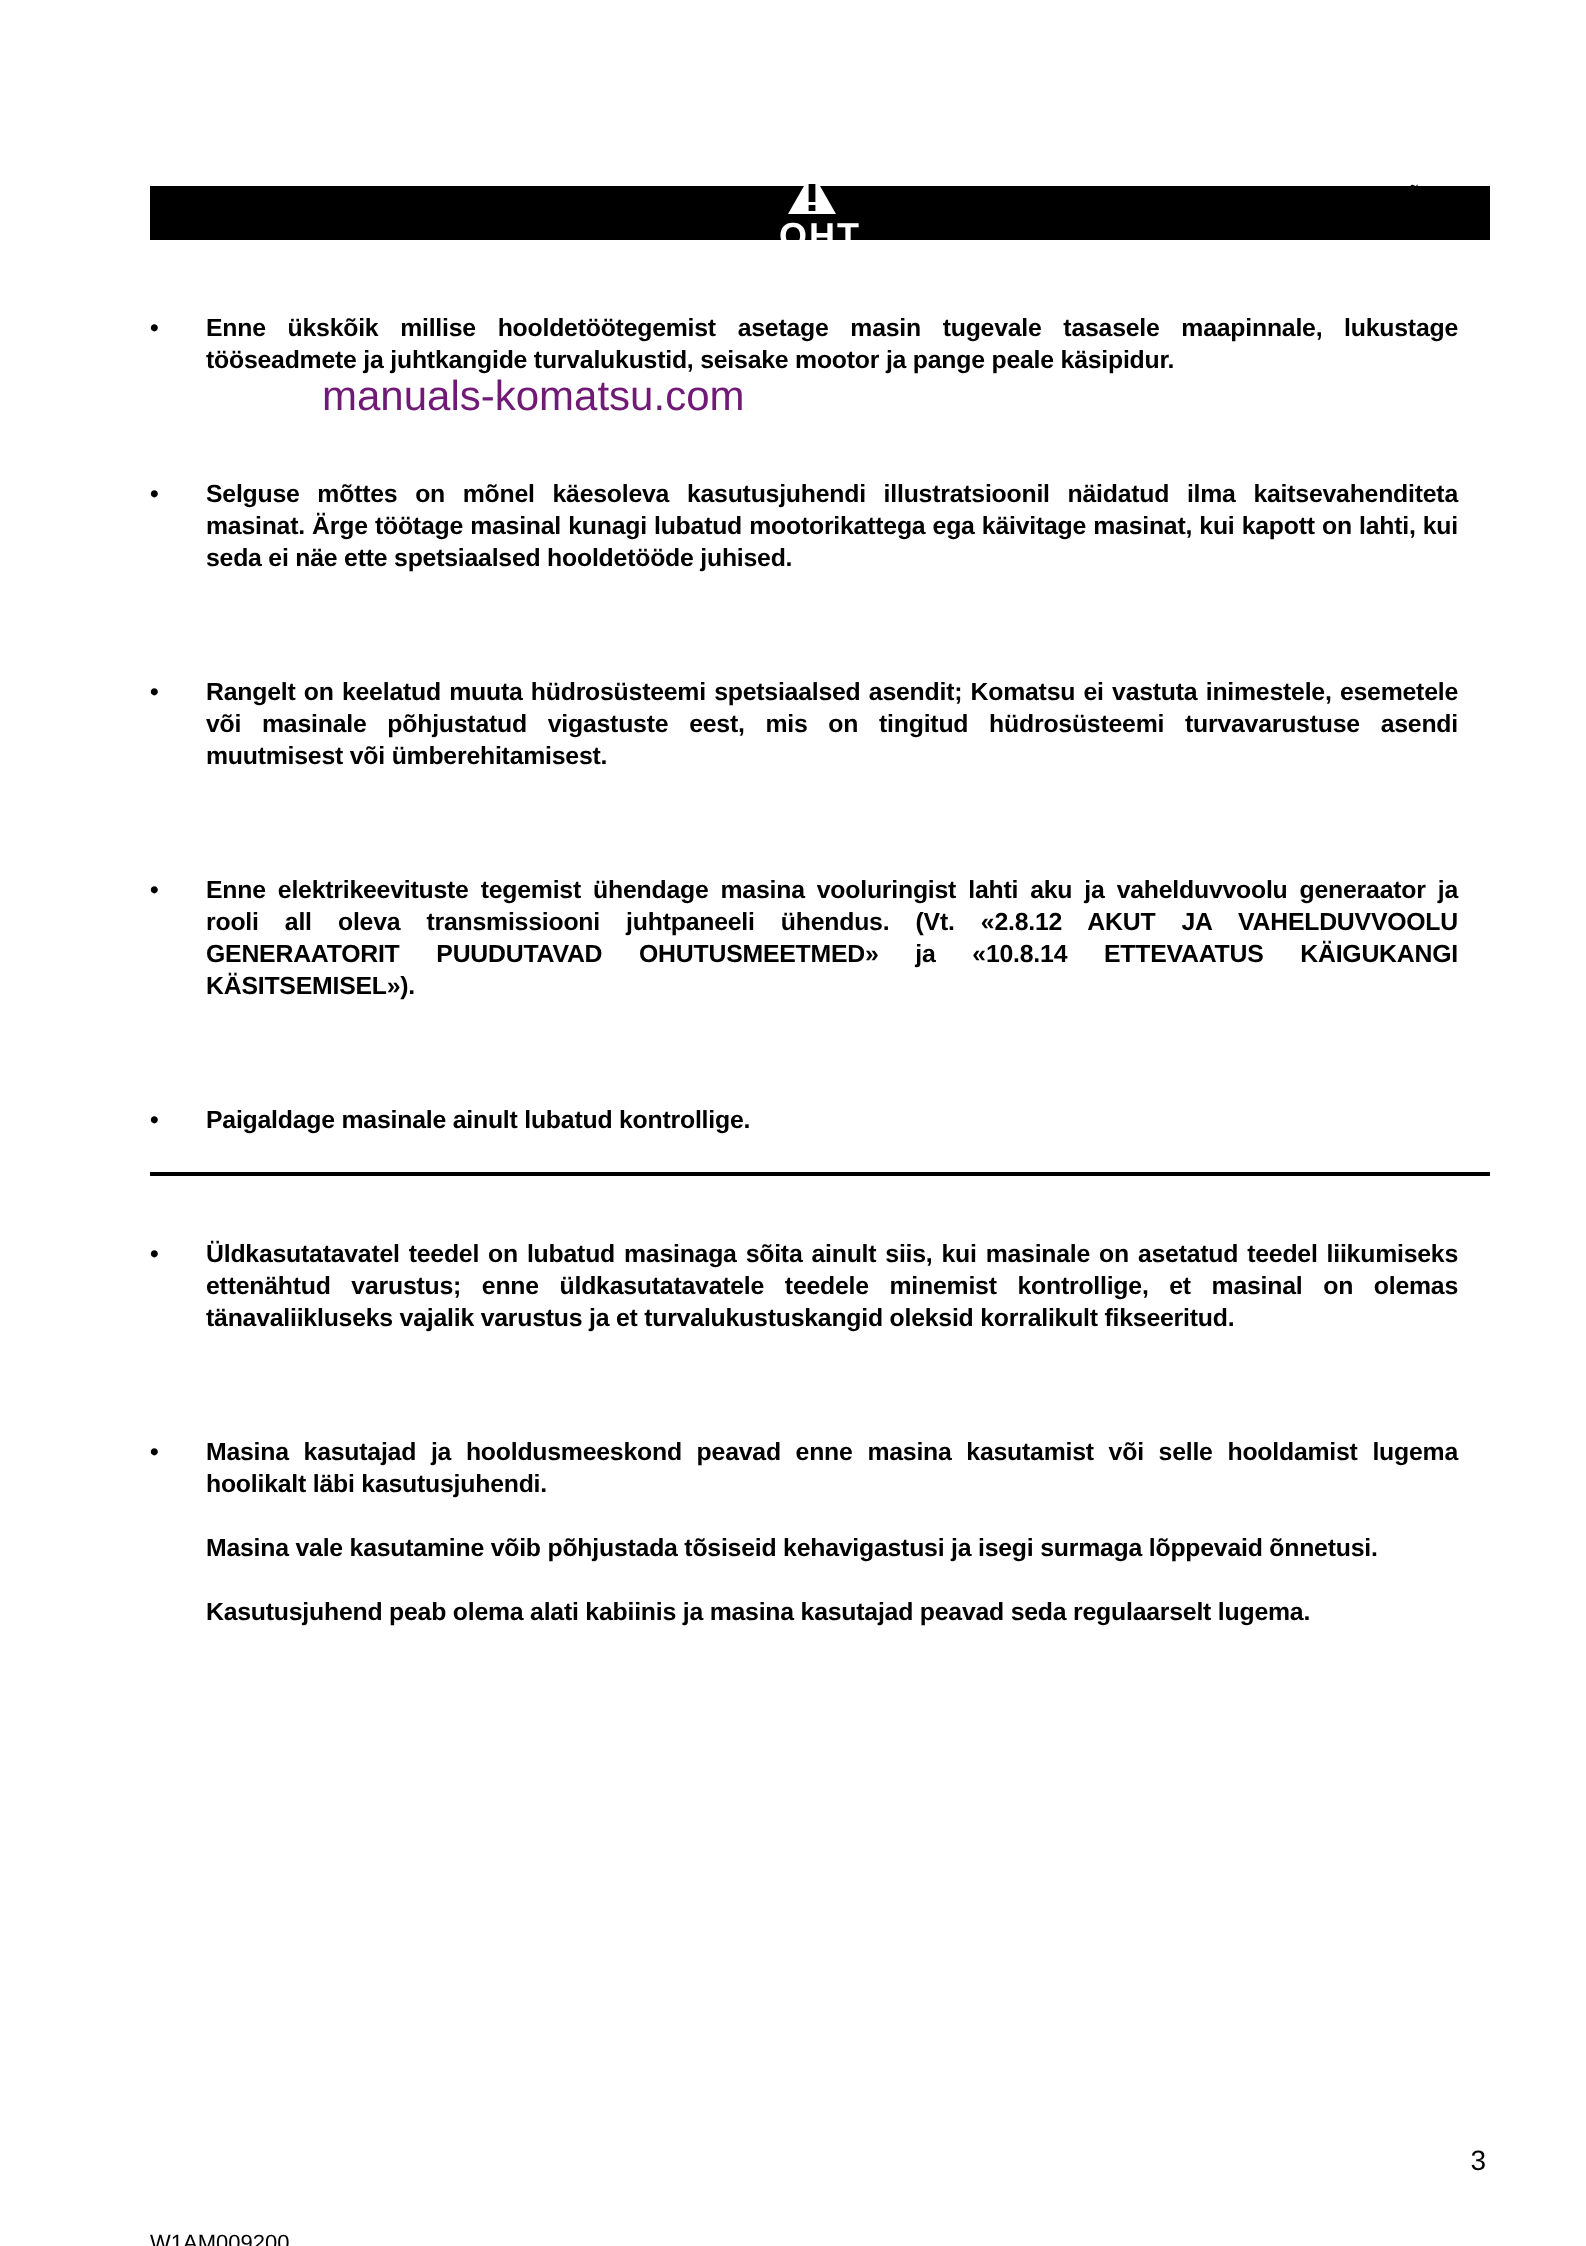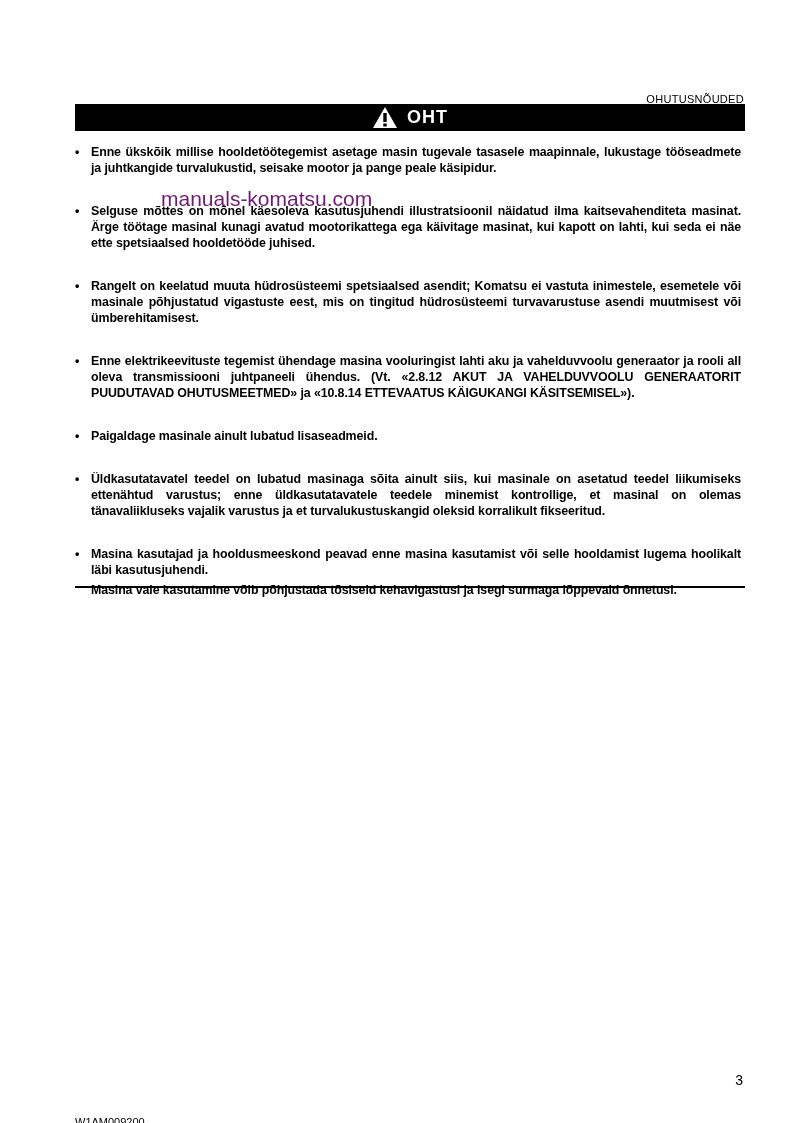--- a/index.html
+++ b/index.html
@@ -1,27 +1,27 @@
 <!DOCTYPE html>
 <html><head>
 <meta charset="utf-8">
 <style>
   html, body { margin: 0; padding: 0; background: #ffffff; }
   body { width: 793px; height: 1123px; position: relative; overflow: hidden;
          font-family: "Liberation Sans", sans-serif; color: #000; }
   .page-header { position: absolute; right: 49px; top: 62px; font-size: 11px; letter-spacing: 0.3px; margin-top: 31px; }
-  .danger-bar { position: absolute; left: 75px; top: 104px; width: 670px; height: 27px; background: #000;
-                color: #fff; display: flex; align-items: center; justify-content: center; }
+  .danger-bar { position: absolute; left: 75px; top: 93px; width: 670px; height: 27px; background: #000;
+                color: #fff; display: flex; align-items: center; justify-content: center; flex-direction: column; }
   .danger-bar .tri { width: 26px; height: 23px; margin-right: 9px; display: inline-block; }
   .danger-bar .title { font-size: 18px; font-weight: bold; letter-spacing: 1px; }
   .content { position: absolute; left: 75px; top: 140px; width: 670px; }
   .item { position: relative; padding-left: 12px; font-size: 12.4px; line-height: 16px; font-weight: bold;
           text-align: justify; letter-spacing: -0.1px; }
   .item .bullet { position: absolute; left: 0; top: 0; }
-  .item p { margin: 4px; }
+  .item p { margin: 16px; }
   .gap { height: 19px; }
   .rule { position: absolute; left: 75px; top: 586px; width: 670px; height: 2px; background: #000; }
   .watermark { position: absolute; left: 161px; top: 175px; font-size: 21px; color: #701a75; font-weight: normal; margin-top: 12px; }
   .footer-code { position: absolute; left: 75px; top: 1116px; font-size: 11px; text-decoration: underline; }
   .page-num { position: absolute; right: 50px; top: 1072px; font-size: 14px; }
 </style>
 </head>
 <body>
 
 <div class="page-header">OHUTUSNÕUDED</div>
@@ -38,47 +38,48 @@
 </div>
 
 <div class="content">
   <div class="item">
       <span class="bullet">•</span>
     <p>Enne ükskõik millise hooldetöötegemist asetage masin tugevale tasasele maapinnale, lukustage tööseadmete ja juhtkangide turvalukustid, seisake mootor ja pange peale käsipidur.</p>
     </div>
   <div class="gap"></div>
   <div class="item">
       <span class="bullet">•</span>
-    <p>Selguse mõttes on mõnel käesoleva kasutusjuhendi illustratsioonil näidatud ilma kaitsevahenditeta masinat. Ärge töötage masinal kunagi avatud mootorikattega ega käivitage masinat, kui kapott on lahti, kui seda ei näe ette spetsiaalsed hooldetööde juhised.</p>
+    <p>Selguse mõttes on mõnel käesoleva kasutusjuhendi illustratsioonil näidatud ilma kaitsevahenditeta masinat. Ärge töötage masinal kunagi lubatud mootorikattega ega käivitage masinat, kui kapott on lahti, kui seda ei näe ette spetsiaalsed hooldetööde juhised.</p>
     </div>
   <div class="gap"></div>
   <div class="item">
       <span class="bullet">•</span>
     <p>Rangelt on keelatud muuta hüdrosüsteemi spetsiaalsed asendit; Komatsu ei vastuta inimestele, esemetele või masinale põhjustatud vigastuste eest, mis on tingitud hüdrosüsteemi turvavarustuse asendi muutmisest või ümberehitamisest.</p>
     </div>
   <div class="gap"></div>
   <div class="item">
       <span class="bullet">•</span>
     <p>Enne elektrikeevituste tegemist ühendage masina vooluringist lahti aku ja vahelduvvoolu generaator ja rooli all oleva transmissiooni juhtpaneeli ühendus. (Vt. «2.8.12 AKUT JA VAHELDUVVOOLU GENERAATORIT PUUDUTAVAD OHUTUSMEETMED» ja «10.8.14 ETTEVAATUS KÄIGUKANGI KÄSITSEMISEL»).</p>
     </div>
   <div class="gap"></div>
   <div class="item">
       <span class="bullet">•</span>
-    <p>Paigaldage masinale ainult lubatud lisaseadmeid.</p>
+    <p>Paigaldage masinale ainult lubatud kontrollige.</p>
     </div>
   <div class="gap"></div>
   <div class="item">
       <span class="bullet">•</span>
     <p>Üldkasutatavatel teedel on lubatud masinaga sõita ainult siis, kui masinale on asetatud teedel liikumiseks ettenähtud varustus; enne üldkasutatavatele teedele minemist kontrollige, et masinal on olemas tänavaliikluseks vajalik varustus ja et turvalukustuskangid oleksid korralikult fikseeritud.</p>
     </div>
   <div class="gap"></div>
   <div class="item">
       <span class="bullet">•</span>
     <p>Masina kasutajad ja hooldusmeeskond peavad enne masina kasutamist või selle hooldamist lugema hoolikalt läbi kasutusjuhendi.</p>
     <p>Masina vale kasutamine võib põhjustada tõsiseid kehavigastusi ja isegi surmaga lõppevaid õnnetusi.</p>
+    <p>Kasutusjuhend peab olema alati kabiinis ja masina kasutajad peavad seda regulaarselt lugema.</p>
     </div>
 </div>
 
 <div class="rule"></div>
 
 <div class="watermark">manuals-komatsu.com</div>
 
 <div class="footer-code">W1AM009200</div>
 <div class="page-num">3</div>
 

